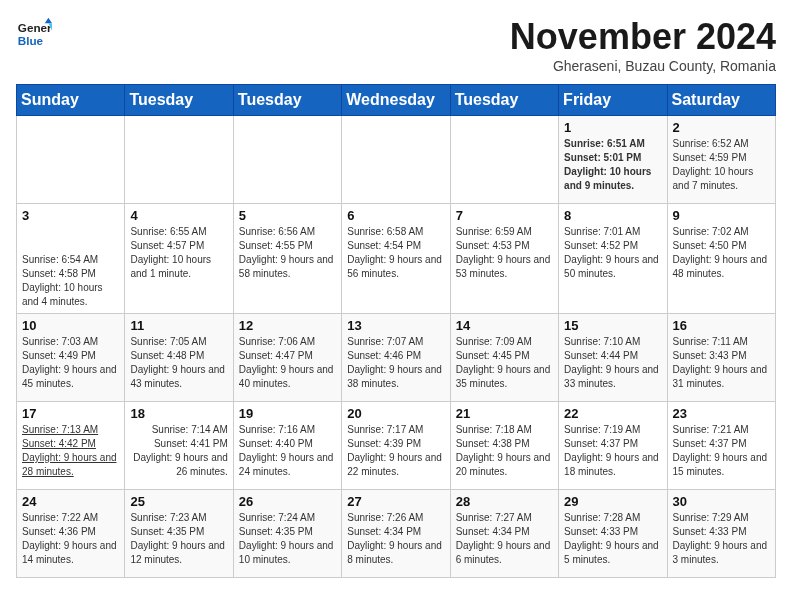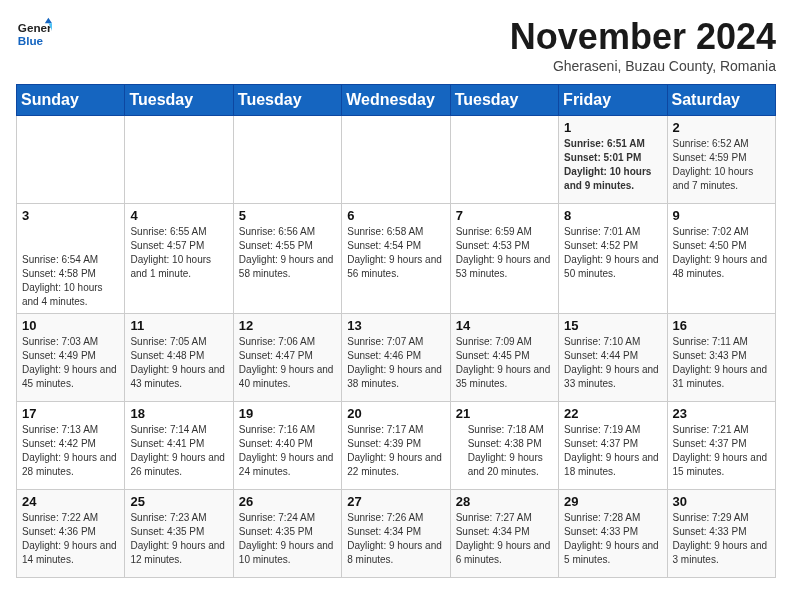--- a/index.html
+++ b/index.html
@@ -212,45 +212,45 @@
         <td>
           <span class="day-number">16</span>
           <div class="cell-content" style="white-space: pre-line;">Sunrise: 7:11 AM
 Sunset: 3:43 PM
 Daylight: 9 hours and 31 minutes.</div>
         </td>
       </tr>
       <tr>
         <td>
           <span class="day-number">17</span>
-          <div class="cell-content" style="white-space: pre-line;">Sunrise: 7:13 AM
+          <div class="cell-content" style="white-space: pre-line; text-decoration: underline;">Sunrise: 7:13 AM
 Sunset: 4:42 PM
 Daylight: 9 hours and 28 minutes.</div>
         </td>
         <td>
           <span class="day-number">18</span>
-          <div class="cell-content" style="white-space: pre-line;">Sunrise: 7:14 AM
+          <div class="cell-content" style="white-space: pre-line; text-align: right;">Sunrise: 7:14 AM
 Sunset: 4:41 PM
 Daylight: 9 hours and 26 minutes.</div>
         </td>
         <td>
           <span class="day-number">19</span>
           <div class="cell-content" style="white-space: pre-line;">Sunrise: 7:16 AM
 Sunset: 4:40 PM
 Daylight: 9 hours and 24 minutes.</div>
         </td>
         <td>
           <span class="day-number">20</span>
           <div class="cell-content" style="white-space: pre-line;">Sunrise: 7:17 AM
 Sunset: 4:39 PM
 Daylight: 9 hours and 22 minutes.</div>
         </td>
         <td>
           <span class="day-number">21</span>
-          <div class="cell-content" style="white-space: pre-line; margin-left: 12px;">Sunrise: 7:18 AM
+          <div class="cell-content" style="white-space: pre-line;">Sunrise: 7:18 AM
 Sunset: 4:38 PM
 Daylight: 9 hours and 20 minutes.</div>
         </td>
         <td>
           <span class="day-number">22</span>
           <div class="cell-content" style="white-space: pre-line;">Sunrise: 7:19 AM
 Sunset: 4:37 PM
 Daylight: 9 hours and 18 minutes.</div>
         </td>
         <td>

